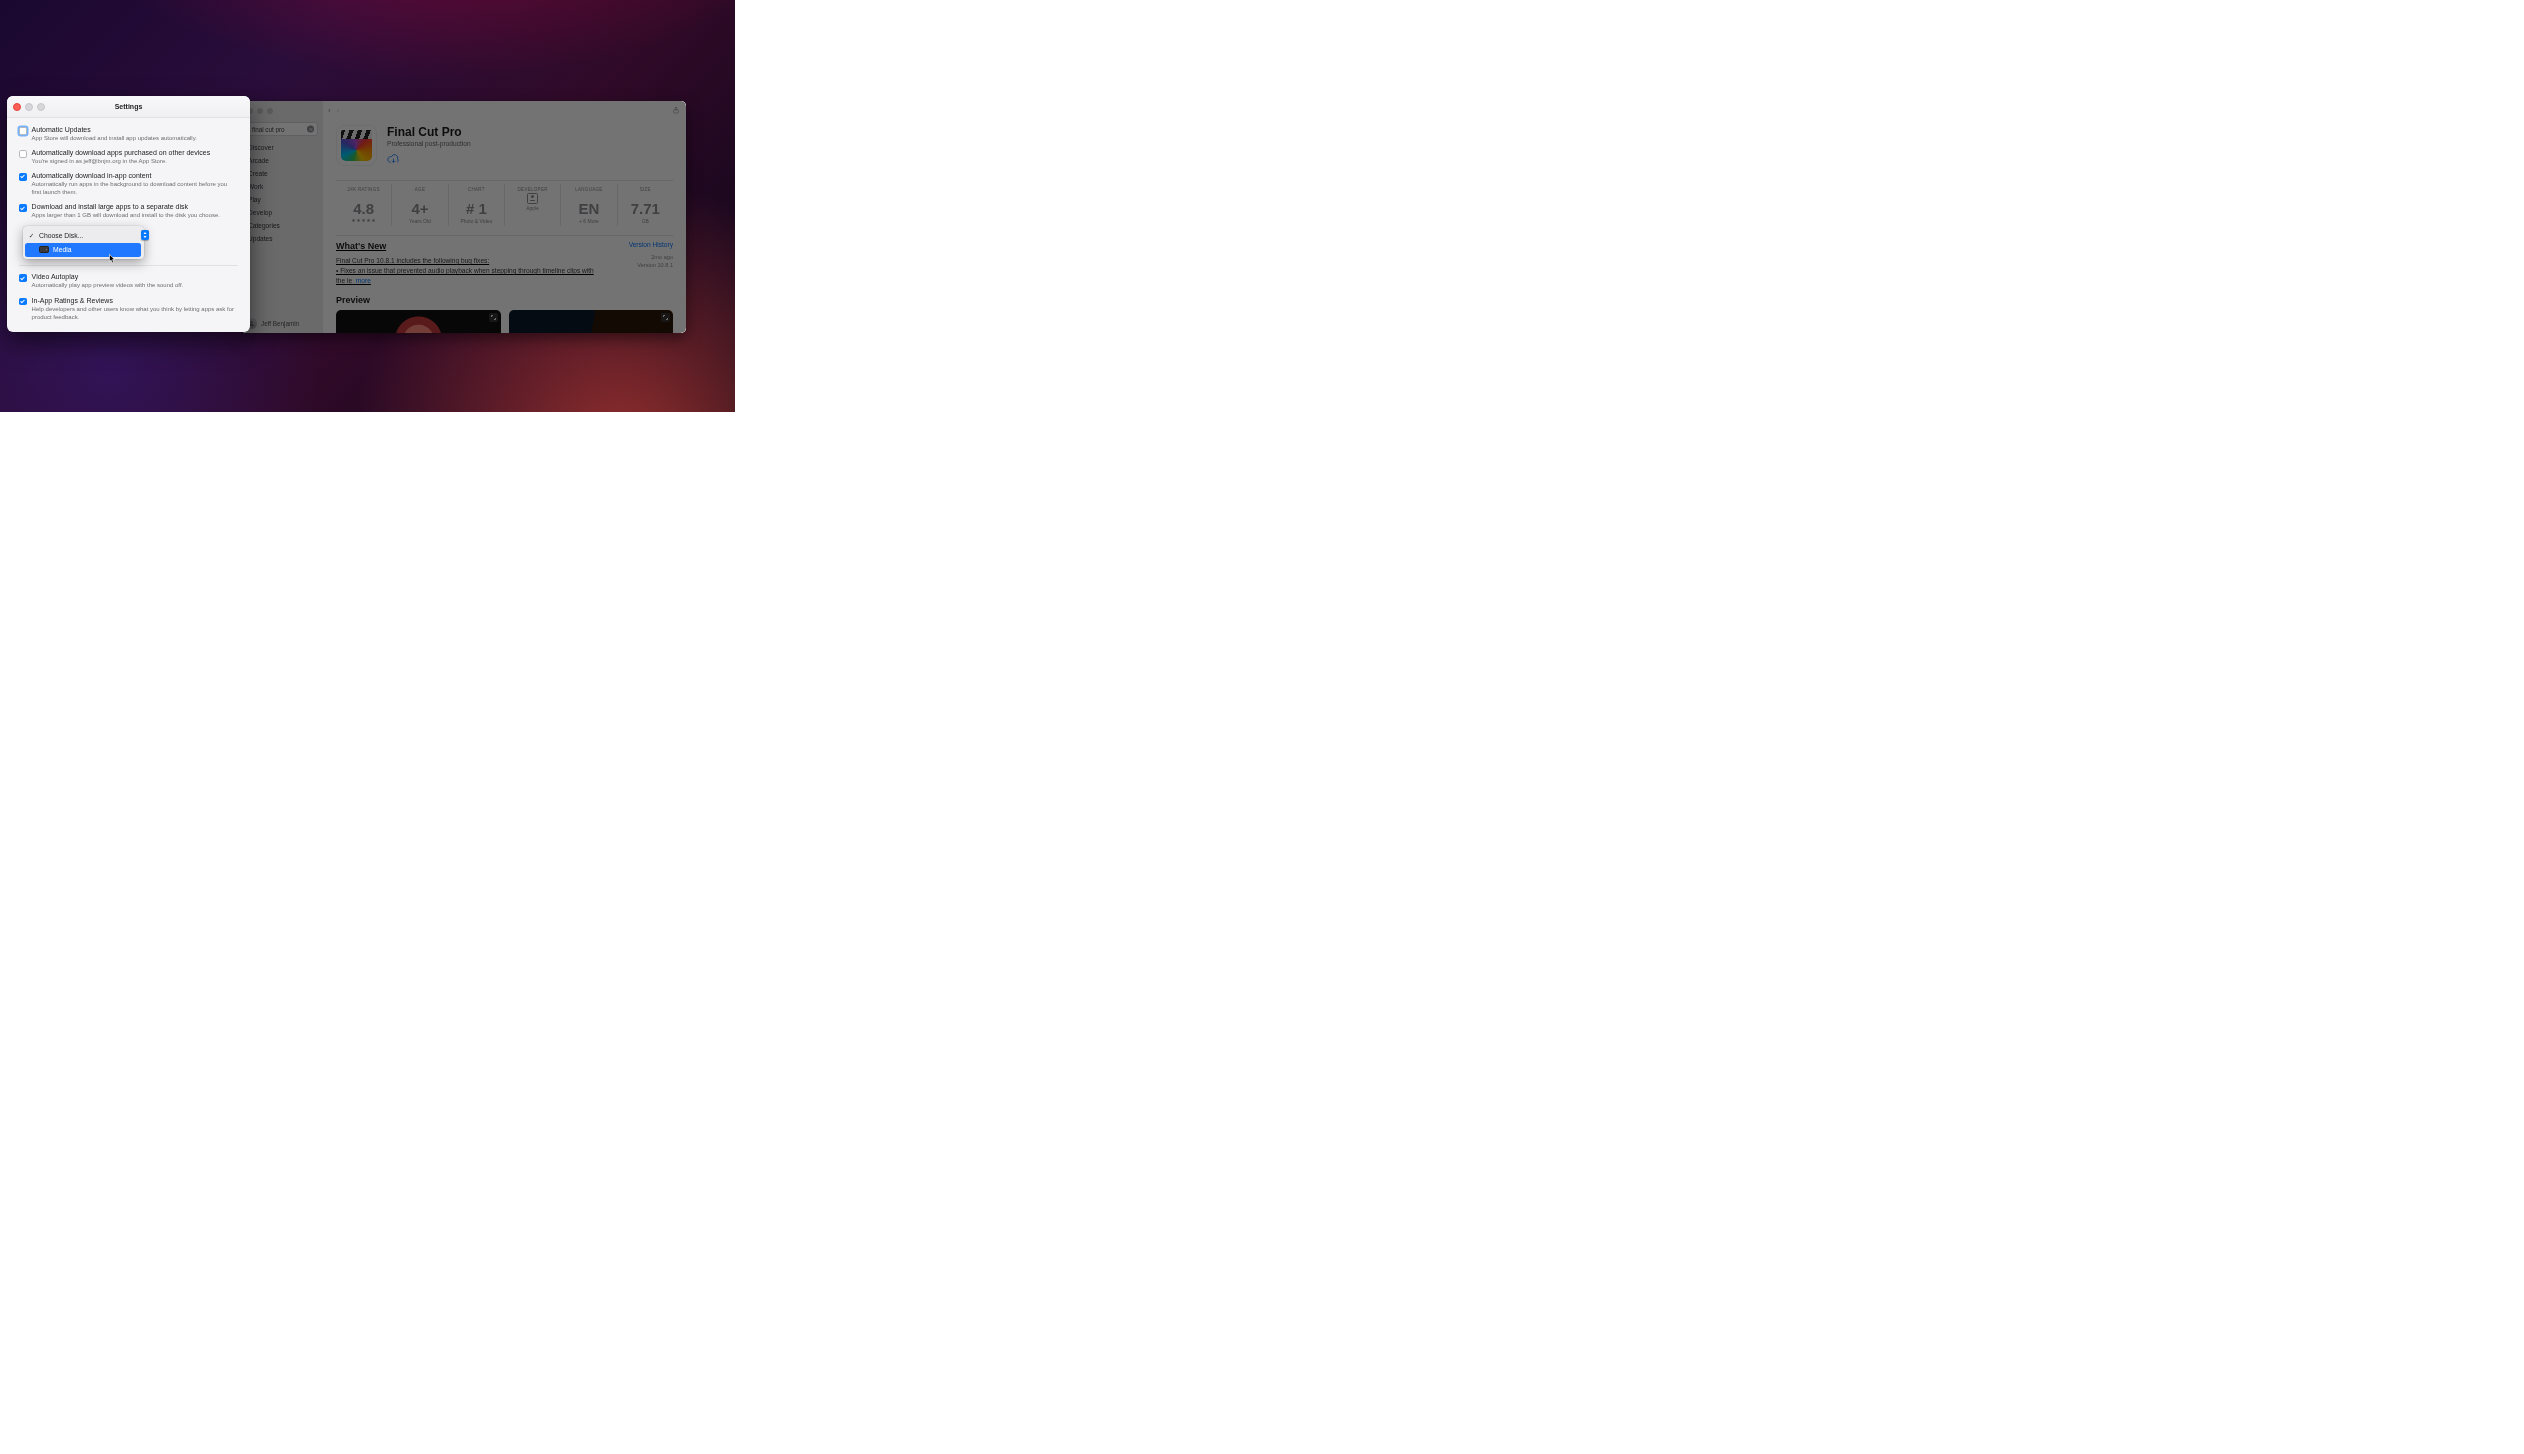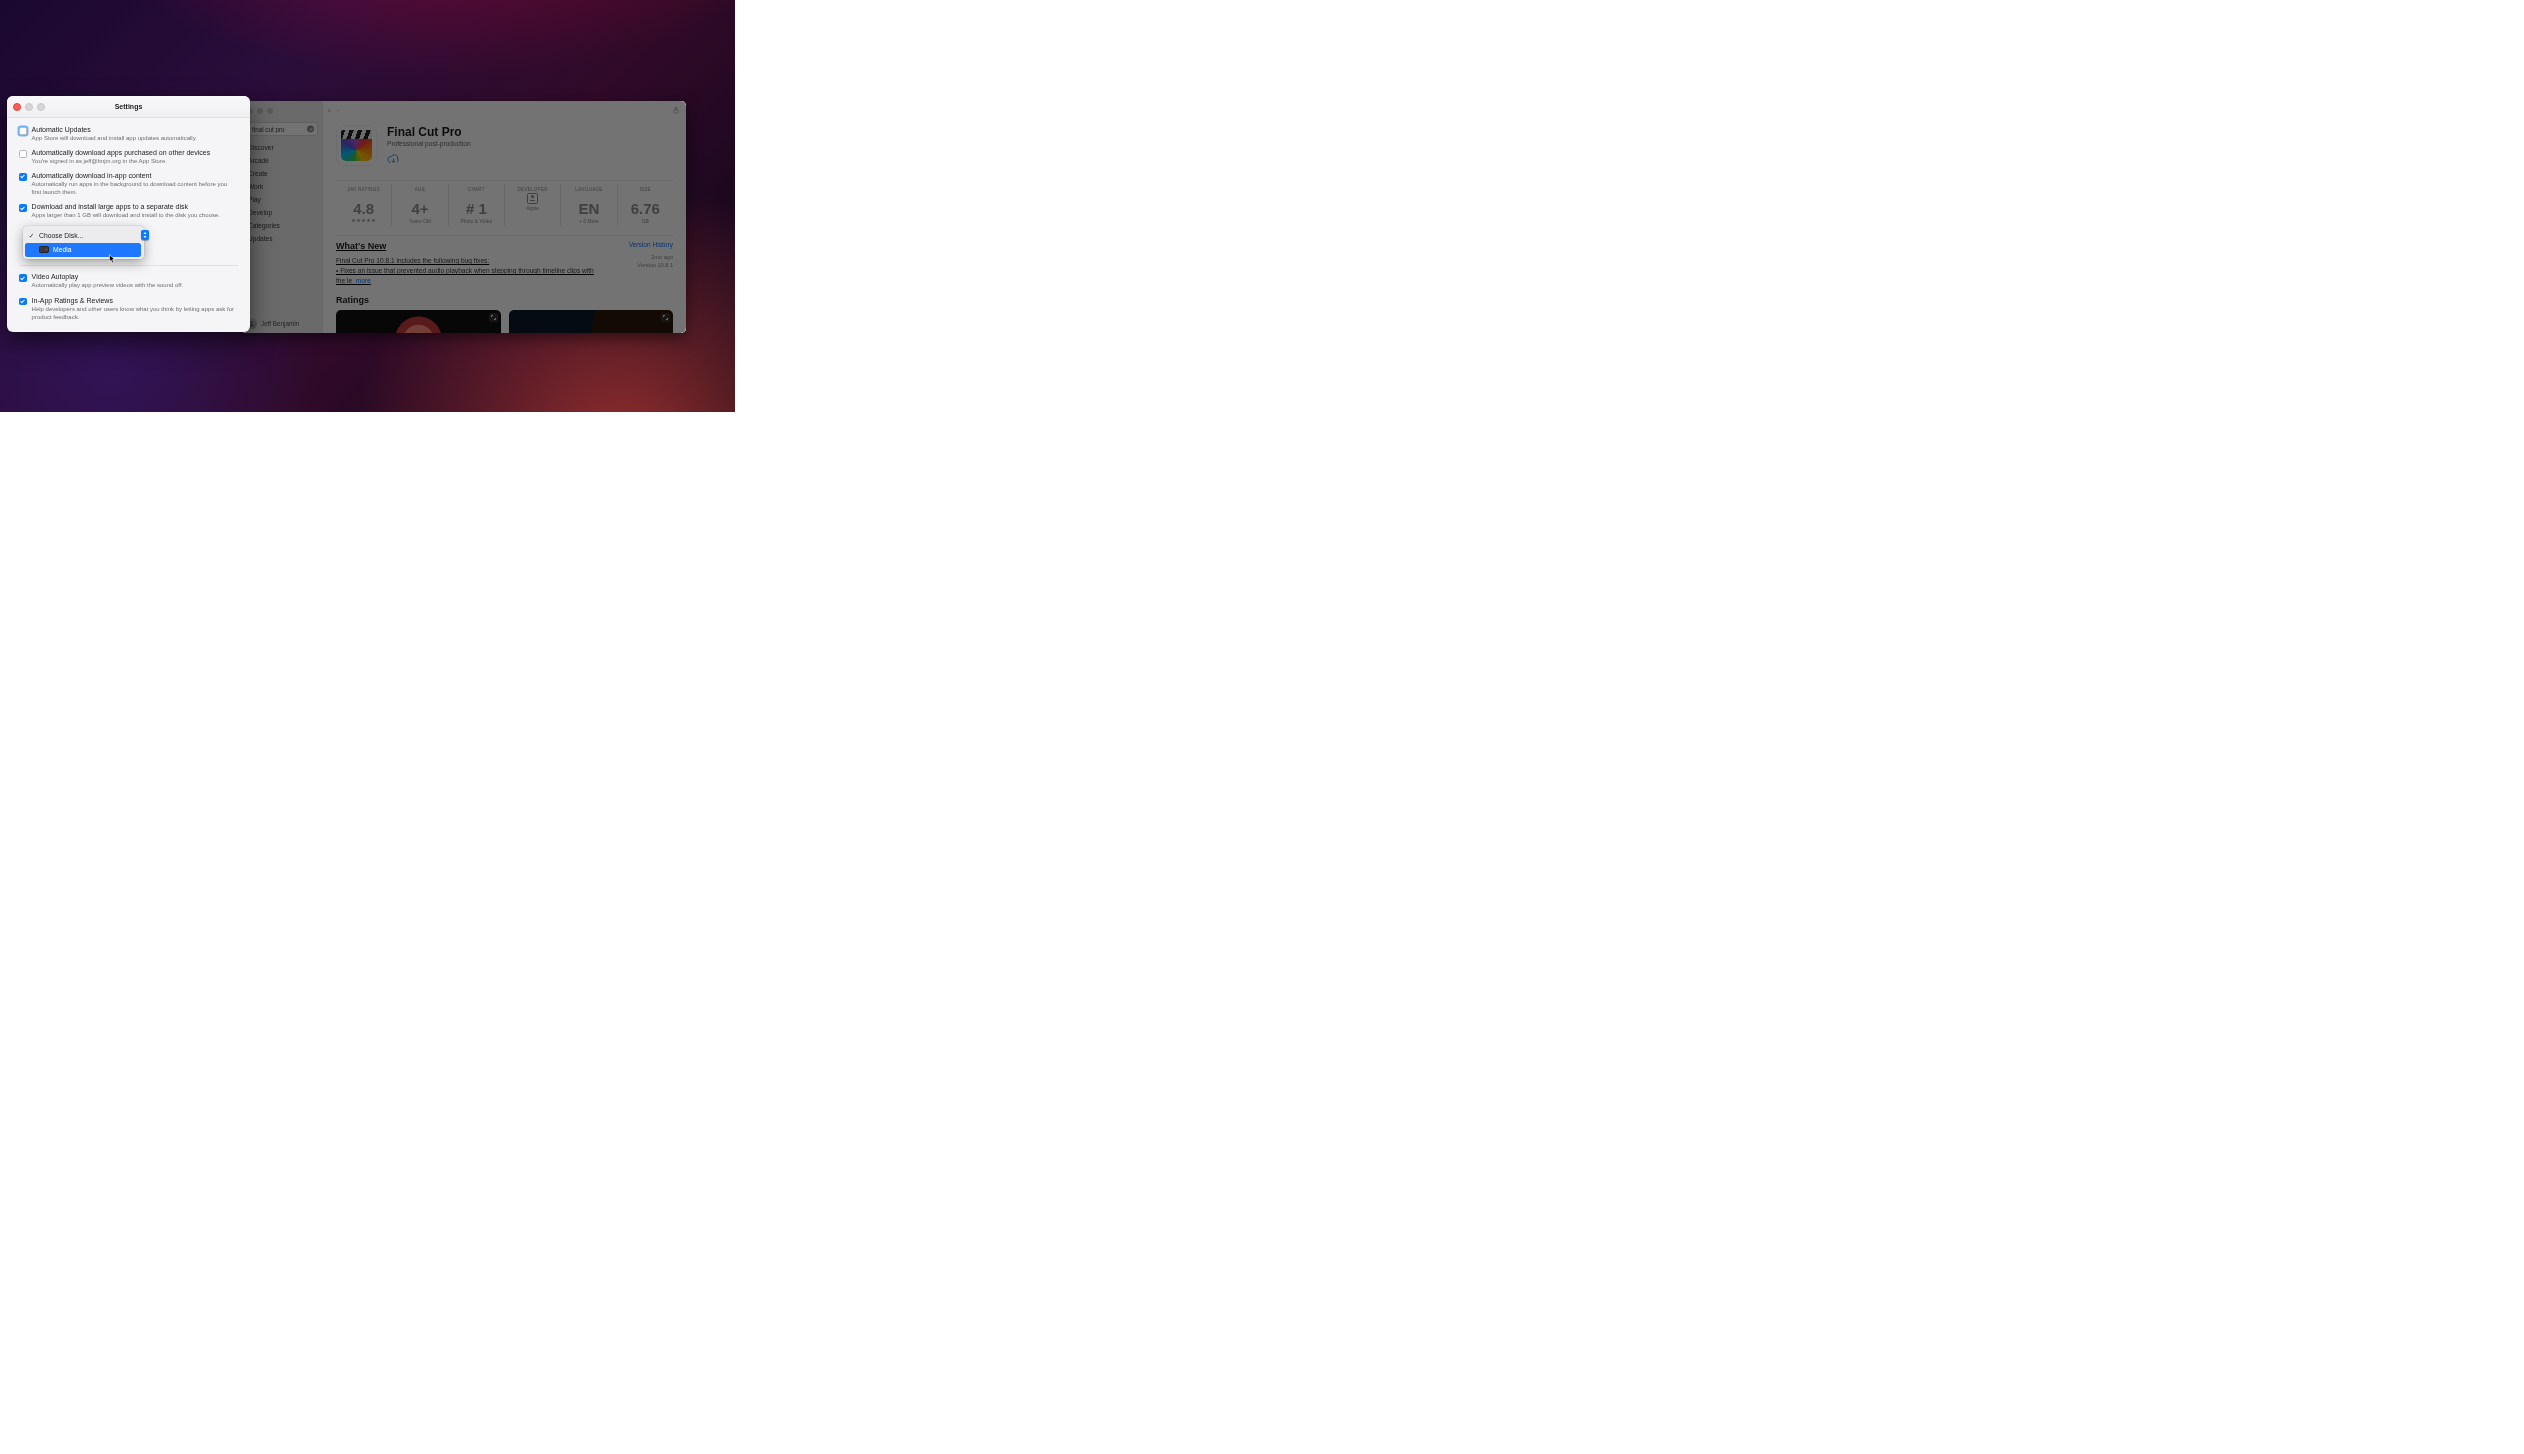--- a/index.html
+++ b/index.html
@@ -441,42 +441,42 @@
           <div class="dev-icon"></div>
           <div class="as-stat-extra">Apple</div>
         </div>
         <div class="as-stat">
           <div class="as-stat-label">LANGUAGE</div>
           <div class="as-stat-value">EN</div>
           <div class="as-stat-extra">+ 6 More</div>
         </div>
         <div class="as-stat">
           <div class="as-stat-label">SIZE</div>
-          <div class="as-stat-value">6.76</div>
+          <div class="as-stat-value">7.71</div>
           <div class="as-stat-extra">GB</div>
         </div>
       </div>
 
       <div class="as-whatsnew">
         <div class="as-section-title">What's New</div>
         <div class="as-version-history">Version History</div>
         <div class="as-meta-right">
           <div>2mo ago</div>
           <div>Version 10.8.1</div>
         </div>
         <div class="as-whatsnew-body">
           <div>Final Cut Pro 10.8.1 includes the following bug fixes:</div>
           <div>
             <span>• Fixes an issue that prevented audio playback when stepping through timeline clips with the le</span>
             &nbsp;<span class="as-more">more</span>
           </div>
         </div>
       </div>
 
-      <div class="as-section-title">Ratings</div>
+      <div class="as-section-title">Preview</div>
       <div class="as-preview-row">
         <div class="as-preview-thumb thumb1">
           <div class="thumb-expand">
             <svg width="5" height="5" viewBox="0 0 10 10">
                 <path d="M1 4V1h3M9 6v3H6"></path>
               </svg>
           </div>
         </div>
         <div class="as-preview-thumb thumb2">
           <div class="thumb-expand">

